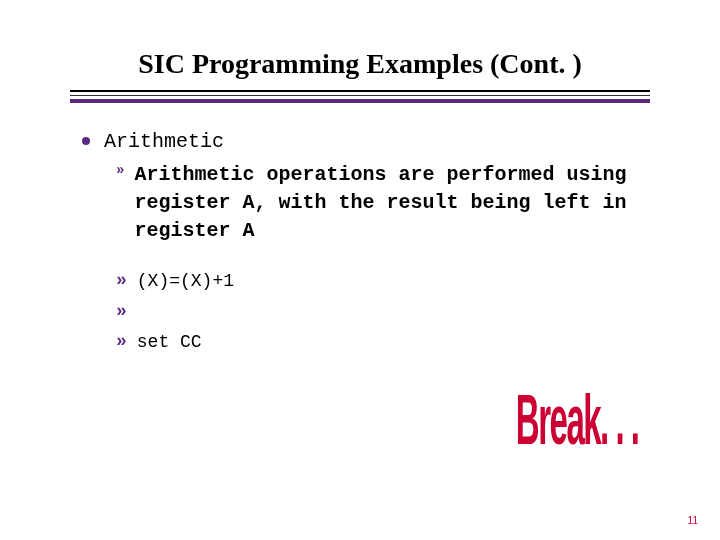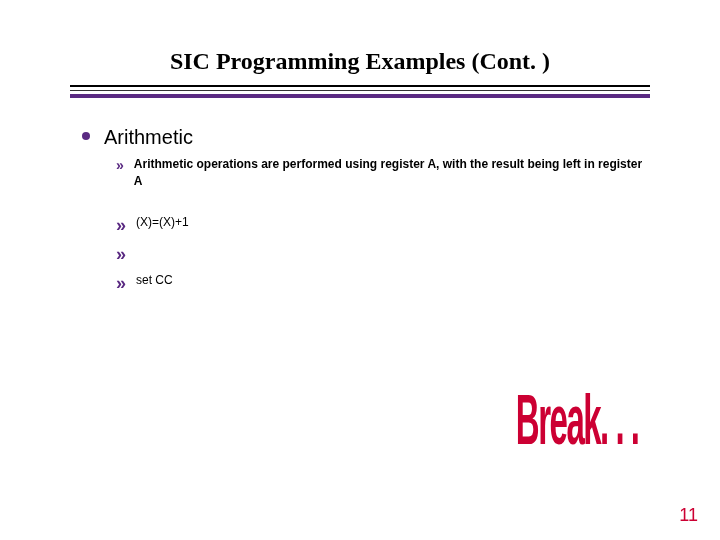--- a/index.html
+++ b/index.html
@@ -13,21 +13,21 @@
     overflow: hidden;
   }
   .slide {
     width: 720px;
     height: 540px;
     position: relative;
     box-sizing: border-box;
   }
   .title {
     font-family: "Times New Roman", Times, serif;
-    font-size: 24px;
+    font-size: 28px;
     color: #000;
     text-align: center;
     padding-top: 48px;
     padding-bottom: 8px;
     margin: 0 60px;
   }
   .underline-group {
     margin: 2px 70px 0 70px;
   }
   .uline {
@@ -40,20 +40,21 @@
     background: #333;
     margin-bottom: 3px;
   }
   .uline.purple {
     height: 4px;
     background: #5a2a82;
     margin-bottom: 0;
   }
   .content {
     margin: 26px 70px 16px 82px;
+    font-family: Liberation Mono, monospace;
   }
   .li1 {
     display: flex;
     align-items: flex-start;
     margin-bottom: 4px;
   }
   .bullet1 {
     width: 8px;
     height: 8px;
     background: #5a2a82;
@@ -76,27 +77,27 @@
   }
   .bullet2 {
     font-size: 14px;
     color: #5a2a82;
     font-weight: bold;
     margin-right: 10px;
     line-height: 1.4;
     flex: 0 0 auto;
   }
   .li2-text {
-    font-size: 12px;
+    font-size: 20px;
     color: #000;
     line-height: 1.4;
     font-weight: bold;
   }
   .li2-text.big {
-    font-size: 12px;
+    font-size: 18px;
     font-weight: normal;
   }
   .bullet2.big {
     font-size: 18px;
     line-height: 1.3;
   }
   .spacer {
     height: 14px;
   }
   .break-text {
@@ -108,21 +109,21 @@
     font-weight: bold;
     color: #cc0033;
     letter-spacing: -2px;
     transform: scaleY(1.6) scaleX(0.75);
     transform-origin: right bottom;
   }
   .pagenum {
     position: absolute;
     right: 22px;
     bottom: 14px;
-    font-size: 18px;
+    font-size: 10px;
     color: #cc0033;
   }
 </style>
 </head>
 <body>
 
 <div class="slide">
 
   <h1 class="title">SIC Programming Examples (Cont. )</h1>
 

